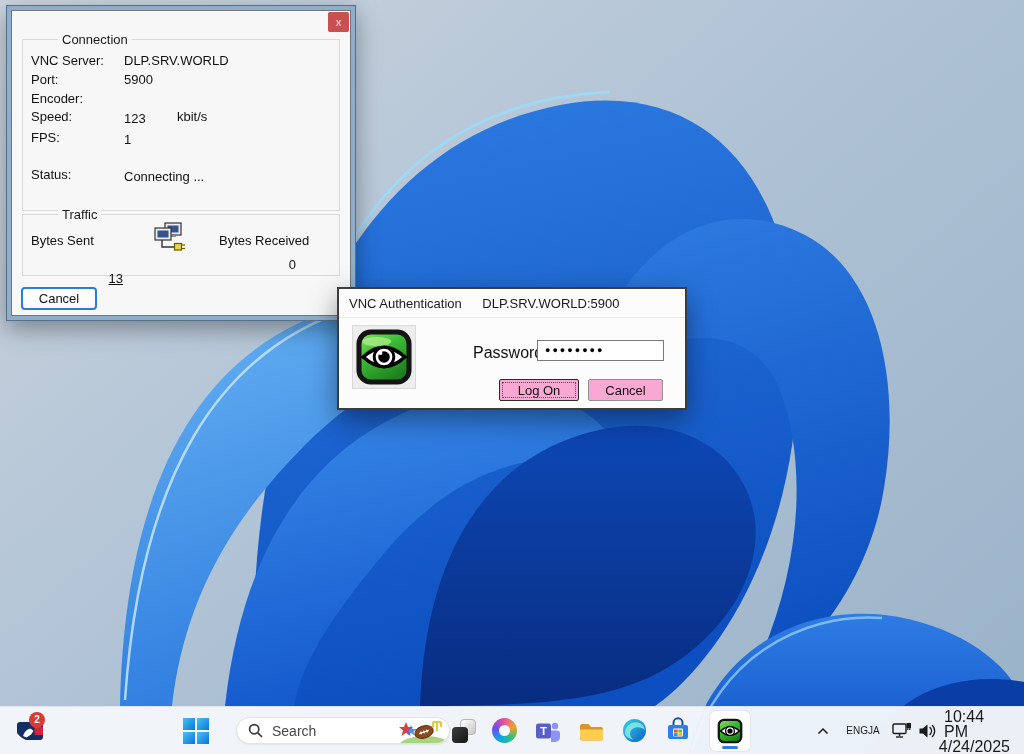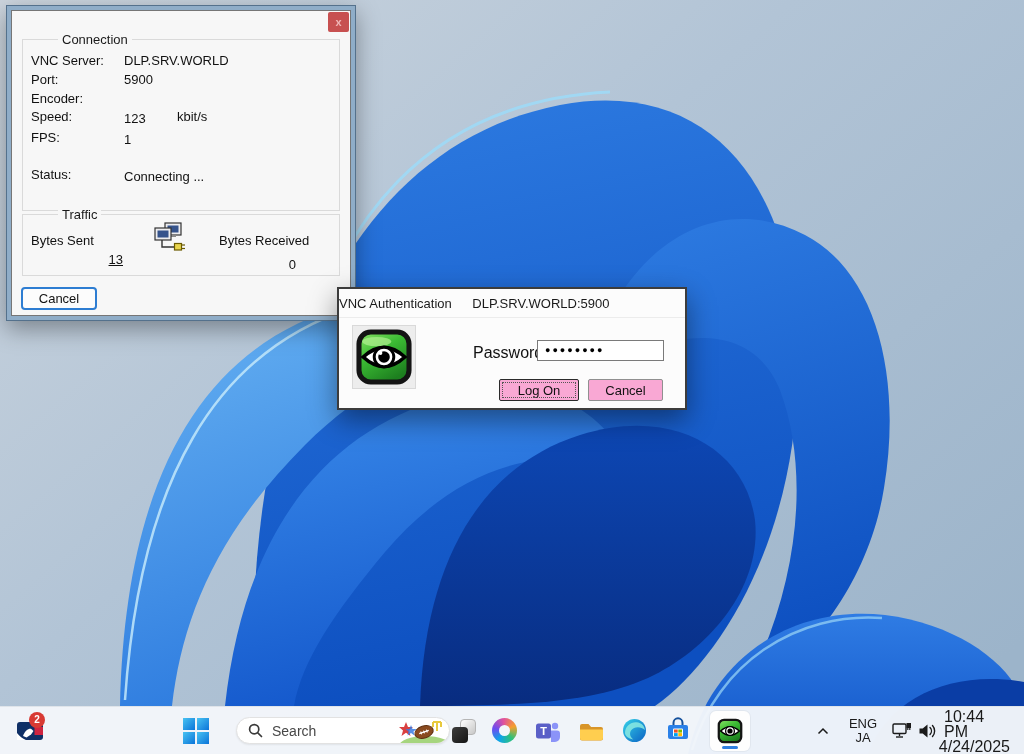--- a/index.html
+++ b/index.html
@@ -45,21 +45,21 @@
   }
 
   
   .dlg-auth {
     position:absolute; left:337px; top:287px; width:350px; height:123px;
     background:#fcfcfc; border:2px solid #3c3c3c;
     box-shadow:0 10px 26px rgba(0,0,0,.42);
   }
   .auth-titlebar {
     position:absolute; left:0; right:0; top:0; height:29px; line-height:29px;
-    border-bottom:1px solid #ececec; font-size:13px; color:#1a1a1a;
+    border-bottom:1px solid #ececec; padding-left:10px; font-size:13px; color:#1a1a1a;
     white-space:nowrap;
   }
   .auth-server { margin-left:17px; }
   .auth-iconbox {
     position:absolute; left:13px; top:36px; width:64px; height:64px;
     background:#ededed; border:1px solid #d9d9d9;
     display:flex; align-items:center; justify-content:center;
   }
   .auth-pass-label { position:absolute; left:134px; top:55px; font-size:16px; }
   .auth-pass-field {
@@ -118,21 +118,21 @@
   .tb-store  { left:665px; top:10px; width:26px; height:27px; }
   .tb-vnc {
     left:710px; top:4px; width:40px; height:40px; border-radius:6px;
     background:#fefefe; box-shadow:0 0 0 1px rgba(0,0,0,.04);
   }
   .vnc-underline {
     position:absolute; bottom:2px; left:12px; width:16px; height:3px;
     border-radius:2px; background:#2f7fe0;
   }
   .tb-chevron { left:813px; top:14px; width:20px; height:20px; }
-  .tb-lang { left:843px; top:9px; width:40px; height:30px; flex-direction:column; font-size:13px; line-height:14px; color:#1a1a1a; }
+  .tb-lang { left:843px; top:9px; width:40px; height:30px; flex-direction:row; font-size:10px; line-height:14px; color:#1a1a1a; }
   .tb-network { left:891px; top:15px; width:22px; height:18px; }
   .tb-volume  { left:916px; top:15px; width:22px; height:18px; }
   .tb-clock {
     left:944px; top:9px; width:66px; height:30px; flex-direction:column; align-items:flex-end;
     font-size:16px; line-height:15px; color:#1a1a1a;
   }
 </style>
 </head>
 <body>
 
@@ -210,21 +210,21 @@
             <rect x="16.5" y="4.5" width="11" height="7" fill="#35538c"></rect>
             <rect x="19" y="14" width="6" height="2" fill="#8b8b8b"></rect>
             <rect x="4" y="7" width="16" height="12" fill="#ededef" stroke="#333" stroke-width="1.2"></rect>
             <rect x="6.5" y="9.5" width="11" height="7" fill="#35538c"></rect>
             <polyline points="11,19 11,26 23,26" fill="none" stroke="#333" stroke-width="1.4"></polyline>
             <rect x="23.5" y="22.5" width="7" height="6.5" fill="#e8d44d" stroke="#6b5b00" stroke-width="1.2"></rect>
             <line x1="31" y1="24" x2="34" y2="24" stroke="#6b5b00" stroke-width="1.2"></line>
             <line x1="31" y1="27.5" x2="34" y2="27.5" stroke="#6b5b00" stroke-width="1.2"></line>
           </svg>
         </span>
-        <span class="num-right" style="left:8px; top:37px; width:92px;text-decoration:underline;">13</span>
+        <span class="num-right" style="left:8px; top:56px; width:92px;text-decoration:underline;">13</span>
         <span class="num-right" style="left:185px; top:42px; width:88px;">0</span>
       </div>
 
       <button class="btn-cancel-status">Cancel</button>
     </div>
   </div>
 
   <div class="dlg-auth">
     <div class="auth-titlebar">
       <span>VNC Authentication</span>

